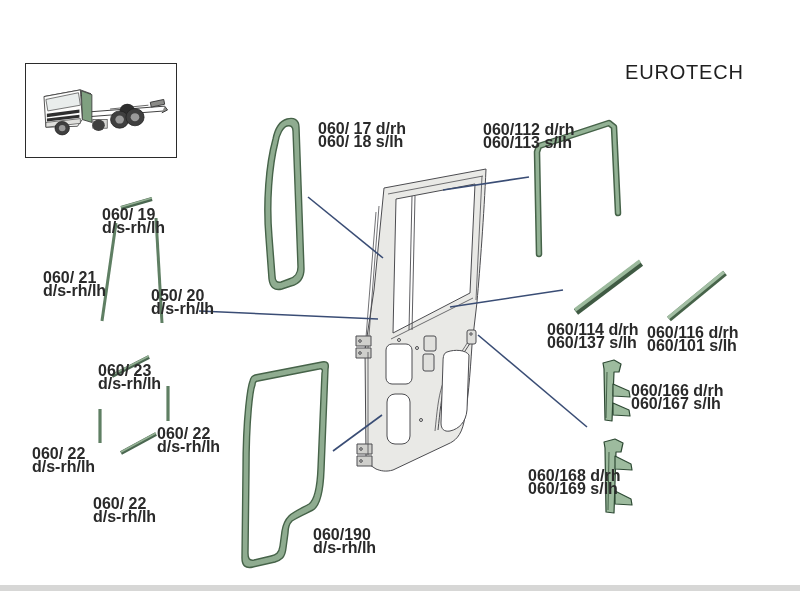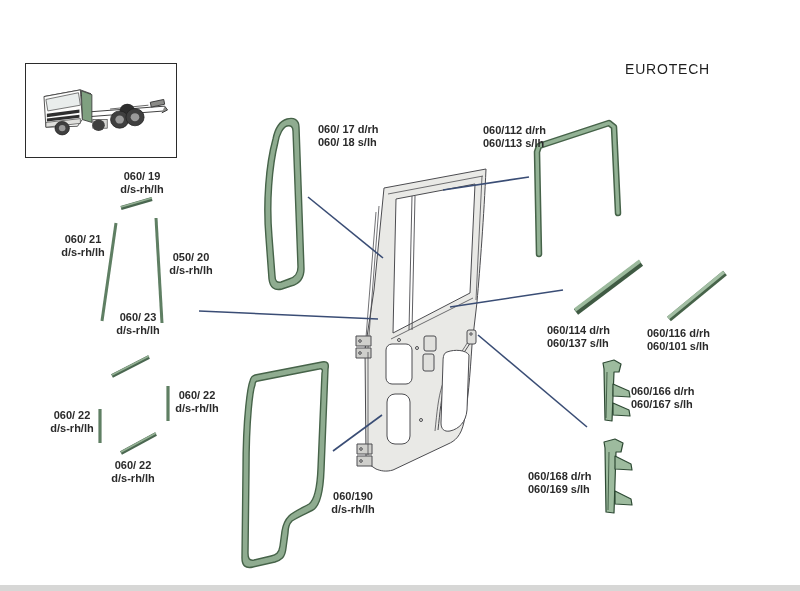--- a/index.html
+++ b/index.html
@@ -1,25 +1,25 @@
 <!DOCTYPE html>
 <html><head>
 <meta charset="utf-8">
 <style>
   html,body{margin:0;padding:0;background:#fff;}
   .page{position:relative;width:800px;height:591px;background:#ffffff;overflow:hidden;
         font-family:"Liberation Sans",sans-serif;}
   .art{position:absolute;left:0;top:0;}
   .inset{position:absolute;left:25px;top:63px;width:152px;height:95px;
          border:1.4px solid #2b2b2b;background:#fff;box-sizing:border-box;}
-  .title{position:absolute;left:625px;top:61px;font-size:14px;letter-spacing:.8px;
+  .title{position:absolute;left:625px;top:61px;font-size:20px;letter-spacing:.8px;
          color:#1f1f1f;font-weight:400;}
-  .lbl{position:absolute;font-weight:bold;font-size:11px;line-height:12.5px;
+  .lbl{position:absolute;font-weight:bold;font-size:16px;line-height:12.5px;
        color:#2a2a2a;white-space:nowrap;}
-  .lbl.c{text-align:center;}
+  .lbl.c{text-align:left;margin-top:39px;}
   .scan{position:absolute;left:0;bottom:0;width:100%;height:6px;background:#d7d7d6;}
 </style>
 </head>
 <body>
 
 <div class="page">
 
   <div class="inset">
     <svg width="149" height="91" viewBox="0 0 152 95">
       <g stroke="#3a3a3a" stroke-width="1" fill="none">
@@ -174,21 +174,21 @@
       <div>d/s-rh/lh</div>
   </div>
   <div class="lbl c" style="left:43px;top:233px;width:80px">
     <div>060/ 21</div>
       <div>d/s-rh/lh</div>
   </div>
   <div class="lbl c" style="left:151px;top:251px;width:80px">
     <div>050/ 20</div>
       <div>d/s-rh/lh</div>
   </div>
-  <div class="lbl c" style="left:98px;top:311px;width:80px">
+  <div class="lbl c" style="left:98px;top:326px;width:80px">
     <div>060/ 23</div>
       <div>d/s-rh/lh</div>
   </div>
   <div class="lbl c" style="left:157px;top:389px;width:80px">
     <div>060/ 22</div>
       <div>d/s-rh/lh</div>
   </div>
   <div class="lbl c" style="left:32px;top:409px;width:80px">
     <div>060/ 22</div>
       <div>d/s-rh/lh</div>

